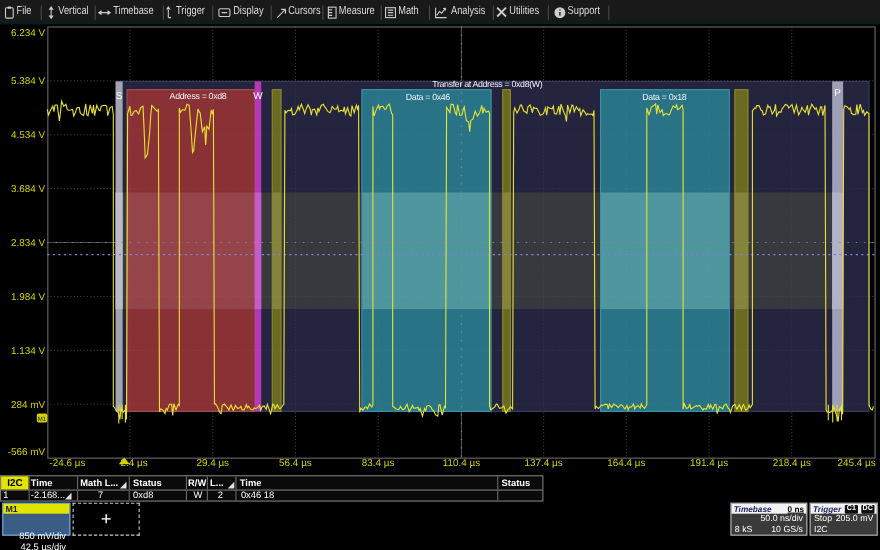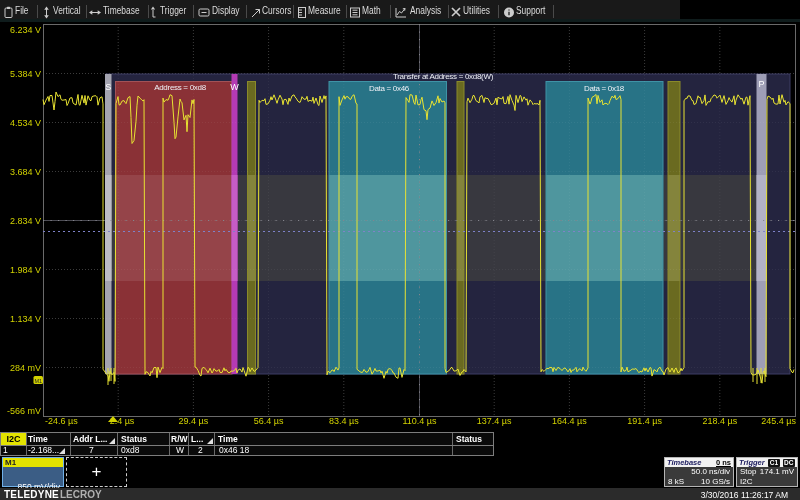--- a/index.html
+++ b/index.html
@@ -1,17 +1,17 @@
 <!DOCTYPE html>
 <html><head><meta charset="utf-8"><style>
 * { margin:0; padding:0; box-sizing:border-box; }
 body { width:800px; height:500px; background:#000; overflow:hidden;
   font-family:"Liberation Sans", sans-serif; }
 .page { position:relative; width:800px; height:500px; background:#000; }
-.menubar { position:absolute; left:0; top:0; width:680px; height:22px; background:#191919; }
+.menubar { position:absolute; left:0; top:0; width:800px; height:22px; background:#191919; }
 .menustrip { position:absolute; left:0; top:19px; width:800px; height:3px; background:#0f1c1c; }
 .mico { position:absolute; top:5px; }
 .mtxt { position:absolute; top:0; height:22px; line-height:21px; color:#dcdcdc; font-size:10.5px;
   white-space:nowrap; transform:scaleX(0.8); transform-origin:0 50%; }
 .msep { position:absolute; top:5px; width:1px; height:13px; background:#4a4a4a; }
 .tbl { position:absolute; left:0px; top:432px; width:494px; height:24px;
   border:1px solid #7d7d7d; background:#0a0a0a; }
 .thead { position:relative; width:100%; height:13px; border-bottom:1px solid #7d7d7d; }
 .trow { position:relative; width:100%; height:9px; }
 .thead .h { position:absolute; top:1px; color:#fff; font-size:8.5px; font-weight:bold; line-height:11px; }
@@ -220,21 +220,21 @@
       <span class="msep" style="left:448.4px"></span>
       <span class="msep" style="left:498.4px"></span>
       <span class="msep" style="left:552.6px"></span>
       <div class="menustrip"></div>
     </div>
 
 <div class="tbl">
   <div class="thead">
     <span class="i2cbadge">I2C</span>
     <span class="h" style="left:27px">Time</span>
-    <span class="h" style="left:72px">Addr L...</span>
+    <span class="h" style="left:72px">Math L...</span>
     <span class="tri" style="left:108px;top:5px"></span>
     <span class="h" style="left:120px">Status</span>
     <span class="h" style="left:170px">R/W</span>
     <span class="h" style="left:190px">L...</span>
     <span class="tri" style="left:206px;top:5px"></span>
     <span class="h" style="left:217px">Time</span>
     <span class="h" style="left:455px">Status</span>
     <span class="vline" style="left:25px"></span>
         <span class="vline" style="left:69px"></span>
     <span class="vline" style="left:116px"></span>
@@ -282,23 +282,18 @@
       </div>
 </div>
 <div class="trbox">
   <div class="whead">
         <span class="wtitle">Trigger</span>
         <span class="badge b1">C1</span>
         <span class="badge">DC</span>
       </div>
   <div class="wrow">
         <span>Stop</span>
-        <span>174.1 mV</span>
+        <span>205.0 mV</span>
       </div>
   <div class="wrow">
         <span>I2C</span>
       </div>
 </div>
-<div class="botbar">
-  <span class="tld">TELEDYNE</span>
-      <span class="lec">LECROY</span>
-  <span class="date">3/30/2016 11:26:17 AM</span>
-</div>
 </div>
 </body></html>

